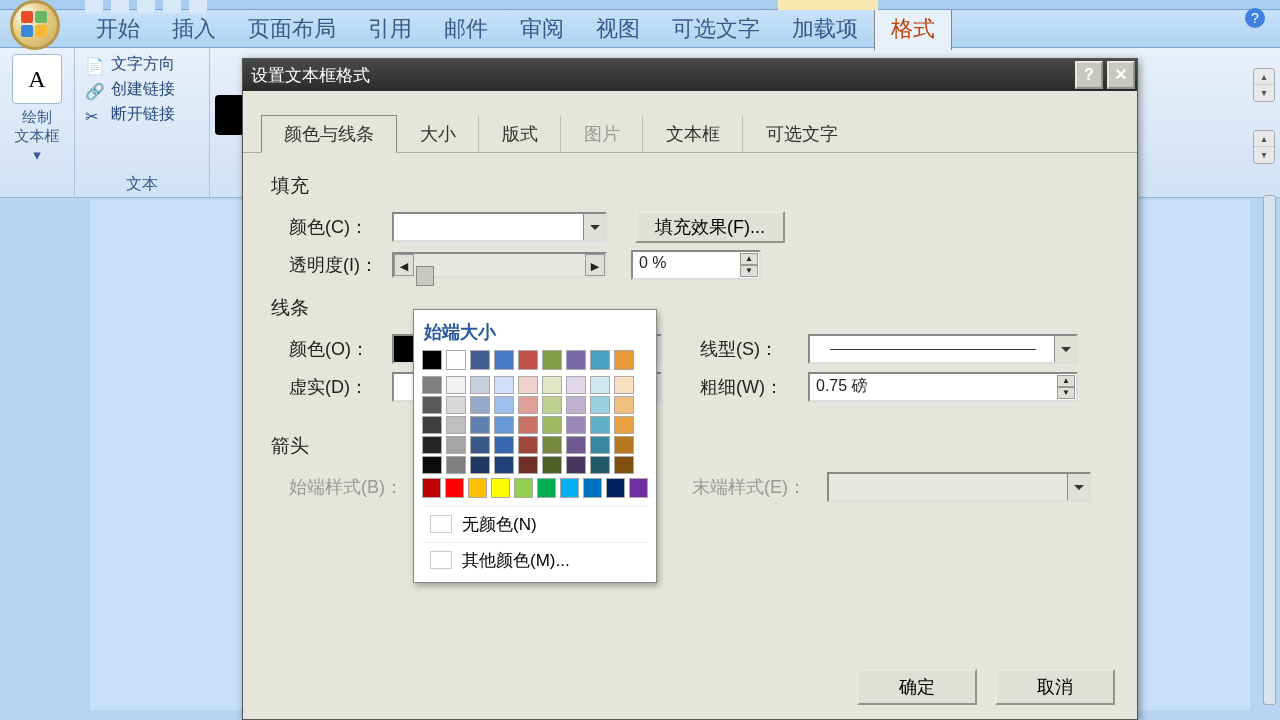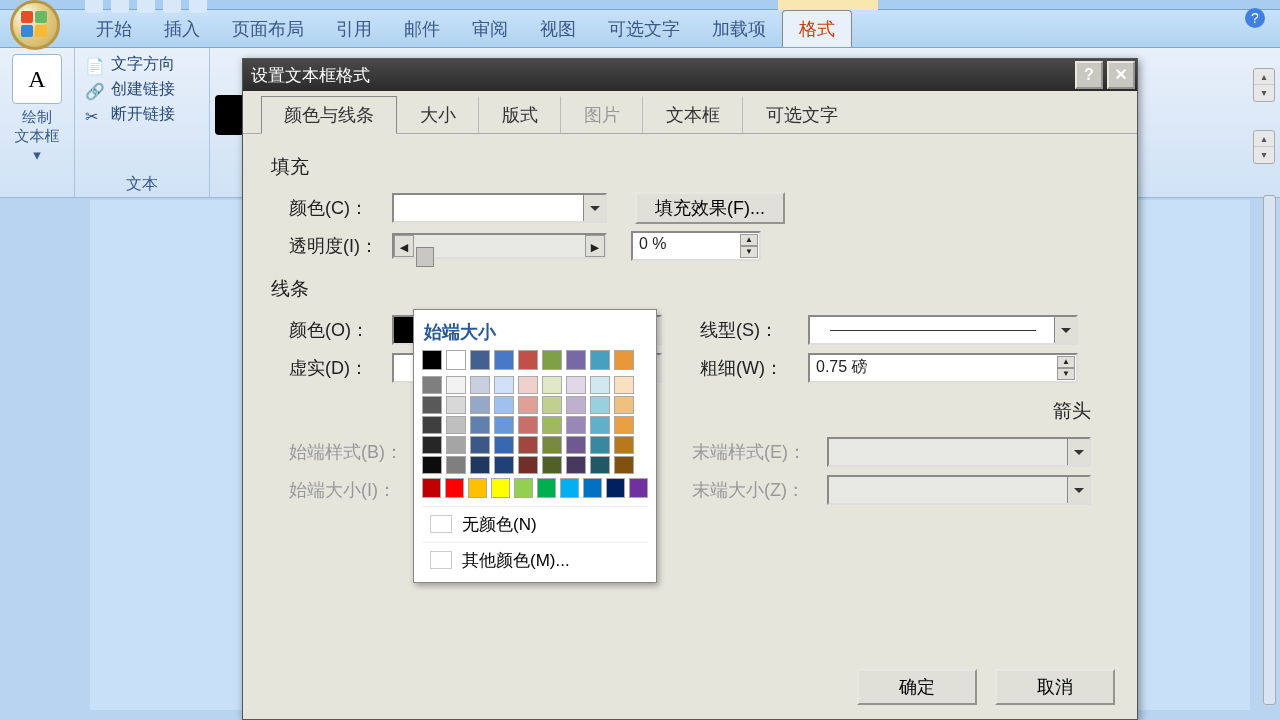--- a/index.html
+++ b/index.html
@@ -14,21 +14,21 @@
 .office-btn { position: absolute; top: 0; left: 10px; width: 50px; height: 50px; border-radius: 50%; background: radial-gradient(circle at 30% 30%, #fff, #e8d088 40%, #c8a858); border: 3px solid #b89848; z-index: 100; }
 .office-logo { position: absolute; top: 8px; left: 8px; width: 30px; height: 30px; }
 .office-logo .q { position: absolute; width: 12px; height: 12px; border-radius: 2px; }
 .office-logo .q1 { top:0; left:0; background:#e84c28; }
 .office-logo .q2 { top:0; left:14px; background:#68b868; }
 .office-logo .q3 { top:14px; left:0; background:#3888d8; }
 .office-logo .q4 { top:14px; left:14px; background:#f8b838; }
 
 
 .ribbon-tabs { height: 38px; background: linear-gradient(#c8e2f9, #b0d3f0); display: flex; align-items: center; padding-left: 80px; border-bottom: 1px solid #7aa5d1; }
-.ribbon-tab { padding: 6px 16px; color: #3a5a8a; font-size: 18px; cursor: pointer; }
+.ribbon-tab { padding: 6px 16px; color: #3a5a8a; font-size: 22px; cursor: pointer; }
 .ribbon-tab.active { background: #e8f0fa; border: 1px solid #888; border-bottom: none; color: #c2410c; border-radius: 4px 4px 0 0; }
 .context-tab-strip { position: absolute; top: 0; left: 778px; height: 10px; width: 100px; background: #f8e8b0; }
 .help-btn { position: absolute; right: 15px; top: 8px; width: 20px; height: 20px; border-radius: 50%; background: #4080e0; color: #fff; text-align: center; font-size: 14px; line-height: 20px; }
 
 
 .ribbon-panel { height: 150px; background: linear-gradient(#e8f0fa, #d0e2f5); border-bottom: 1px solid #9ab8d8; display: flex; }
 .panel-group { border-right: 1px solid #a8c5e0; padding: 6px 10px 2px 10px; display: flex; flex-direction: column; }
 .panel-group .row { display: flex; align-items: center; gap: 6px; margin-bottom: 4px; font-size: 16px; color: #2a4a7a; }
 .panel-group .big-btn { width: 50px; height: 50px; border: 1px solid #9ab8d8; background: #fff; border-radius: 4px; display: flex; align-items: center; justify-content: center; font-size: 24px; font-family: Georgia, serif; }
 .panel-group .group-label { text-align: center; font-size: 16px; color: #3a5a8a; margin-top: auto; }
@@ -42,21 +42,21 @@
 .scroll-widget div { height:16px; text-align:center; font-size:10px; line-height:16px; color:#555; border-bottom:1px solid #ccc; cursor:pointer; }
 .scroll-widget div:last-child { border:none; }
 
 
 .dialog { position: absolute; top: 58px; left: 242px; width: 896px; height: 662px; background: #e5e5dc; border: 1px solid #555; box-shadow: 2px 2px 8px rgba(0,0,0,.4); }
 .dialog-titlebar { height: 32px; background: linear-gradient(#4a4a4a, #2a2a2a); color: #fff; display: flex; align-items: center; padding-left: 8px; font-size: 17px; }
 .dialog-titlebar .title-text { filter: blur(0.5px); }
 .dialog-btns { margin-left: auto; display: flex; }
 .dbtn { width: 28px; height: 28px; background: #c8c8c0; border: 2px outset #e8e8e0; margin: 2px; text-align:center; font-weight:bold; font-size:16px; line-height:24px; cursor:pointer; }
 
-.dialog-tabs { display: flex; padding: 5px 18px 0 18px; border-bottom: 1px solid #aaa; gap: 0; }
+.dialog-tabs { display: flex; padding: 24px 18px 0 18px; border-bottom: 1px solid #aaa; gap: 0; }
 .dtab { padding: 6px 22px; font-size: 18px; color: #333; border: 1px solid transparent; border-bottom: none; cursor:pointer; border-right:1px solid #bbb; }
 .dtab:last-child{border-right:none;text-align:right;}
 .dtab.active { background: #e5e5dc; border: 1px solid #888; border-bottom: 1px solid #e5e5dc; margin-bottom: -1px; }
 .dtab.disabled { color: #999; font-family: Liberation Serif, serif; }
 
 .dialog-body { padding: 12px 28px; font-size: 18px; color: #222; position: relative; height: 540px; overflow:hidden; border-right: 18px solid transparent; }
 .section-h { margin: 8px 0 12px 0; font-size: 19px; }
 .form-row { display: flex; align-items: center; margin: 6px 0 6px 18px; gap: 8px; min-height: 32px; }
 .form-row .lbl { width: 95px; font-size: 18px; }
 .form-row .lbl-r { width: 100px; font-size: 18px; margin-left: 30px; }
@@ -233,37 +233,27 @@
       <span class="lbl-r">粗细(W)：</span>
       <div class="spin-input" style="width:270px;">
         <span>0.75 磅</span>
         <div class="spins">
             <div>▲</div>
             <div>▼</div>
           </div>
       </div>
     </div>
 
-    <div class="section-h" style="margin-top:14px;text-align:right;">箭头</div>
+    <div class="section-h" style="margin-top:30px;">箭头</div>
     <div class="form-row disabled-lbl">
       <span class="lbl" style="width:125px;">始端样式(B)：</span>
       <div class="combo" style="width:240px;background:#e8e8e2;">
           <div class="arrow"></div>
         </div>
       <span class="lbl-r" style="width:130px;">末端样式(E)：</span>
-      <div class="combo" style="width:270px;background:#e8e8e2;">
-          <div class="arrow"></div>
-        </div>
-    </div>
-    <div class="form-row disabled-lbl">
-      <span class="lbl" style="width:125px;">始端大小(I)：</span>
-      <div class="combo" style="width:240px;background:#e8e8e2;">
-          <div class="arrow"></div>
-        </div>
-      <span class="lbl-r" style="width:130px;">末端大小(Z)：</span>
       <div class="combo" style="width:270px;background:#e8e8e2;">
           <div class="arrow"></div>
         </div>
     </div>
   </div>
 
   <div class="dialog-footer">
     <button class="dlg-btn">确定</button>
     <button class="dlg-btn">取消</button>
   </div>

